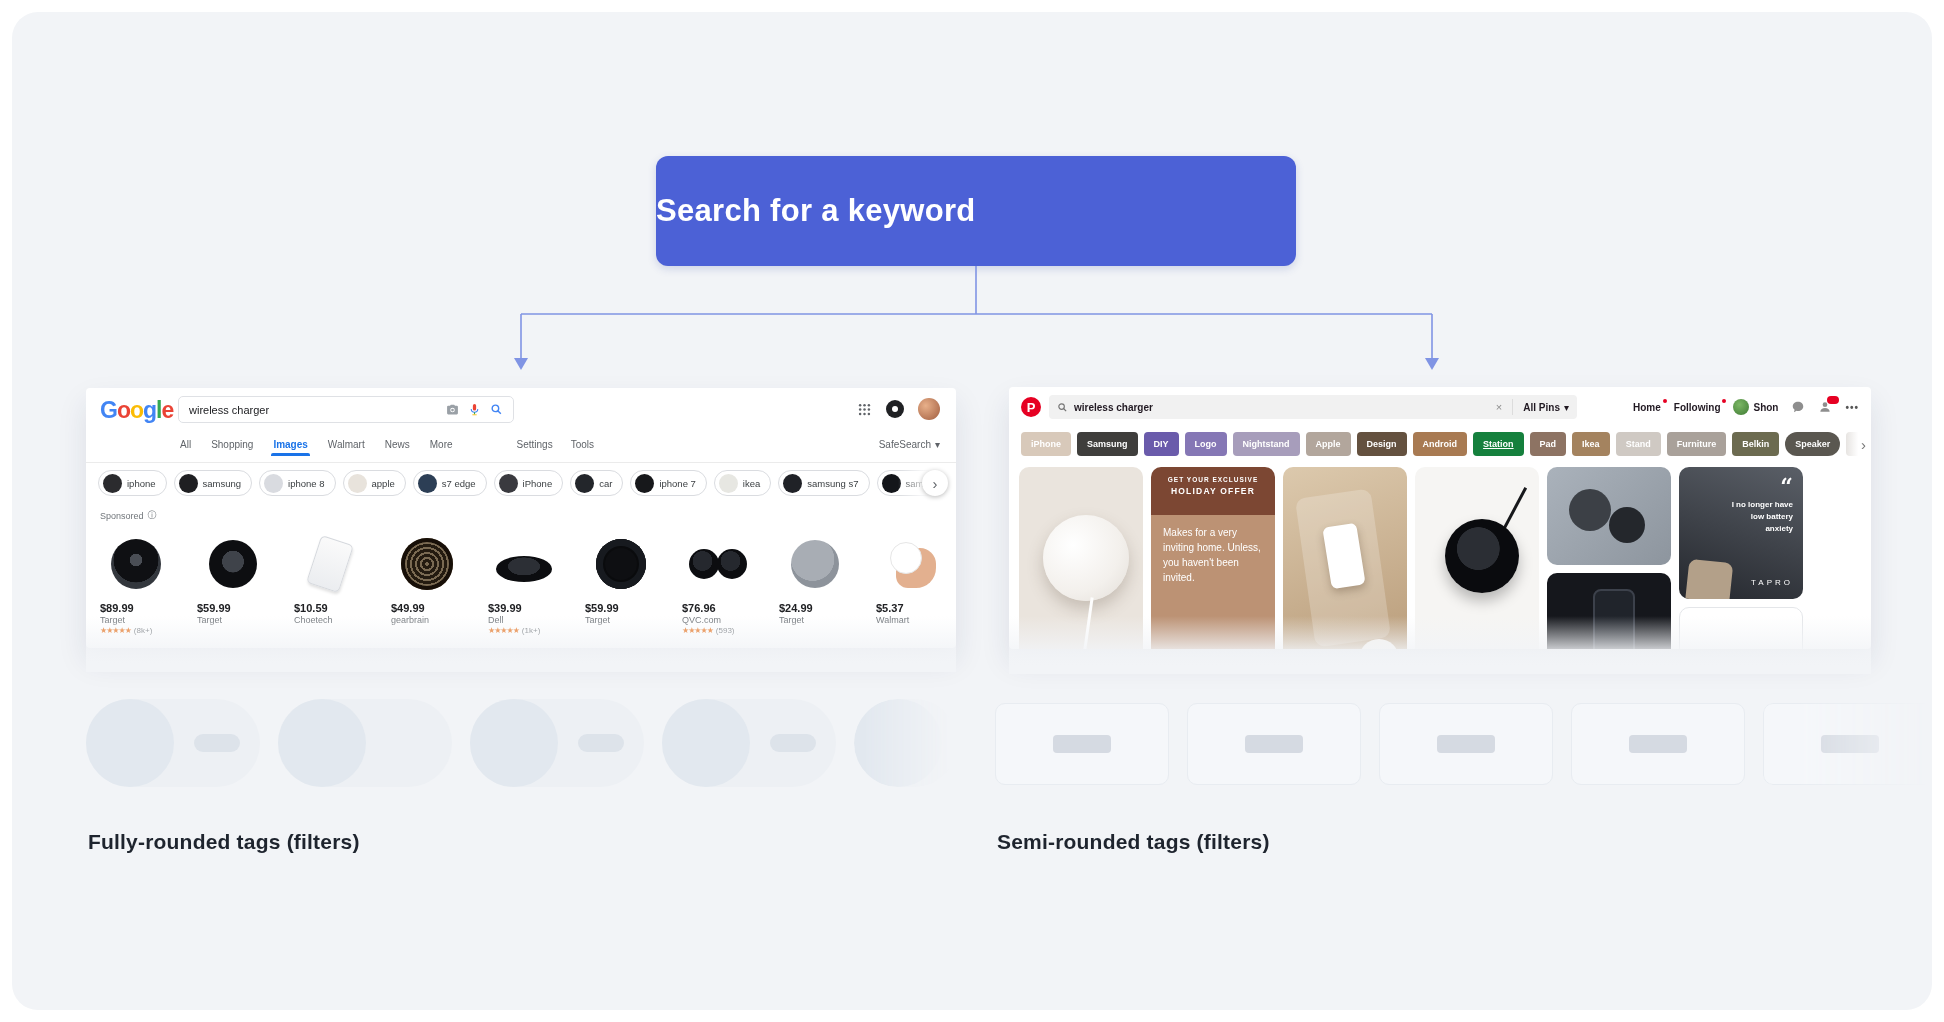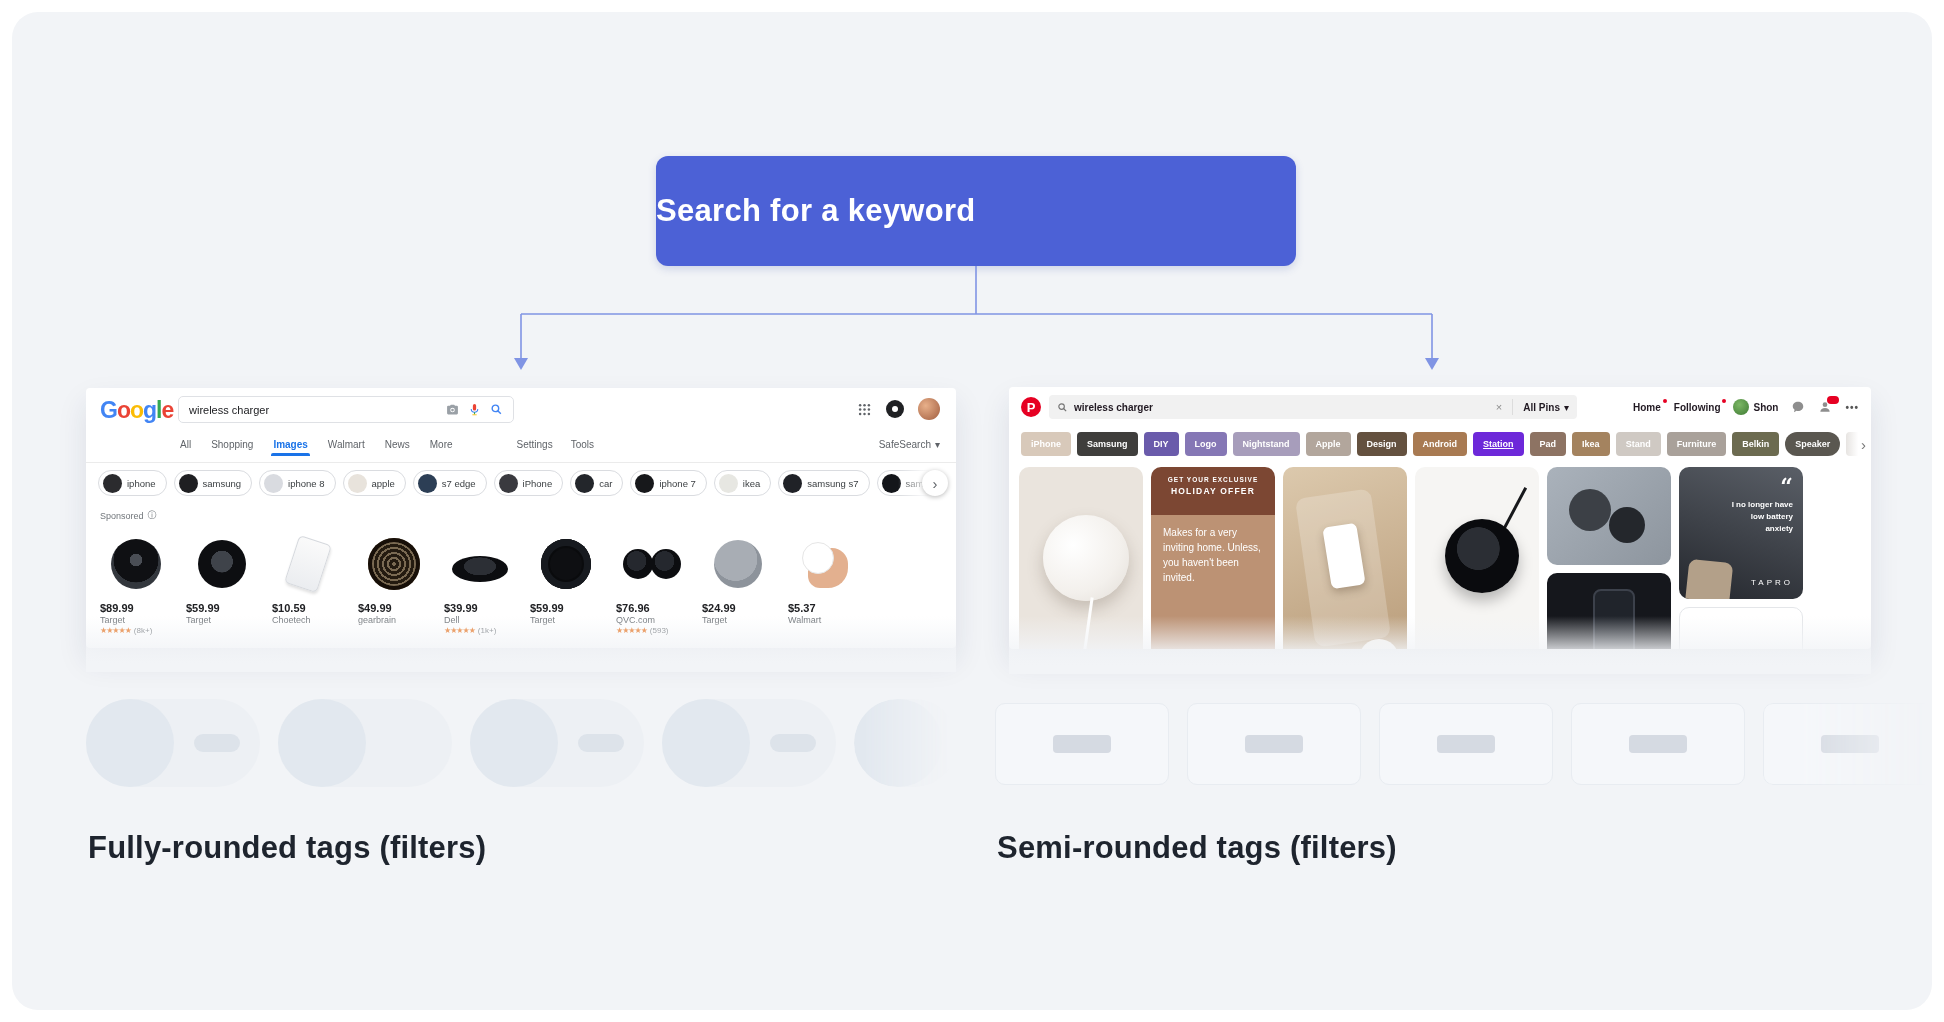--- a/index.html
+++ b/index.html
@@ -44,21 +44,21 @@
   .g-divider{border-top:1px solid #ebebeb;margin-top:6px}
   .g-chips{position:relative;height:40px;display:flex;align-items:center;gap:7px;padding:0 12px;overflow:hidden}
   .g-chip{display:flex;align-items:center;gap:5px;height:26px;border:1px solid #dadce0;border-radius:13px;
           padding:0 10px 0 4px;font-size:9.5px;color:#3c4043;white-space:nowrap;background:#fff;flex:none}
   .g-chip-thumb{width:19px;height:19px;border-radius:50%;flex:none}
   .g-next{position:absolute;right:0;top:0;bottom:0;width:58px;display:flex;align-items:center;justify-content:flex-end;
           padding-right:8px;background:linear-gradient(to right, rgba(255,255,255,0), #fff 55%)}
   .g-next-btn{width:26px;height:26px;border-radius:50%;background:#fff;box-shadow:0 1px 5px rgba(0,0,0,.28);
               display:flex;align-items:center;justify-content:center;font-size:15px;color:#5f6368;cursor:pointer}
   .g-sponsored{padding:6px 0 2px 14px;font-size:9px;color:#70757a;display:flex;gap:4px;align-items:center}
-  .g-products{display:flex;padding:4px 8px 0;gap:3px}
+  .g-products{display:flex;padding:4px 8px 0;gap:14px}
   .g-card{width:83px;flex:none}
   .g-pimg{height:72px;display:flex;align-items:center;justify-content:center}
   .g-price{font-size:11px;font-weight:700;color:#202124;padding-left:6px;margin-top:2px}
   .g-store{font-size:9px;color:#70757a;padding-left:6px;margin-top:1px}
   .g-rate{padding-left:6px;font-size:8px;color:#70757a;display:flex;align-items:center;gap:3px;margin-top:1px}
   .g-stars{color:#e7711b;letter-spacing:-1px;font-size:8px}
 
   
   .s0{width:50px;height:50px;border-radius:50%;background:radial-gradient(circle at 50% 42%,#4a4e55 0 16%,#0f1013 17% 58%,#33373d 59% 100%)}
   .s1{width:48px;height:48px;border-radius:50%;background:radial-gradient(circle at 50% 45%,#3f434a 0 30%,#0d0e11 31%)}
@@ -141,21 +141,21 @@
   .ex-bar{position:absolute;right:20px;top:35px;width:46px;height:18px;border-radius:9px;background:#dde3ea}
   .ex-pill.fade{width:104px;-webkit-mask-image:linear-gradient(to right,#000 10%,transparent 92%);
                 mask-image:linear-gradient(to right,#000 10%,transparent 92%)}
   .rect-row{position:absolute;left:983px;top:691px;width:960px;height:82px}
   .ex-rect{position:absolute;top:0;width:174px;height:82px;border-radius:10px;background:#f5f7fa;border:1px solid #e8ecf1}
   .ex-bar2{position:absolute;left:50%;top:50%;transform:translate(-50%,-50%);width:58px;height:18px;border-radius:4px;background:#d5dae2}
   .ex-rect.fade{-webkit-mask-image:linear-gradient(to right,#000 20%,transparent 95%);
                 mask-image:linear-gradient(to right,#000 20%,transparent 95%)}
 
   
-  .caption{position:absolute;top:818px;font-size:31px;font-weight:700;color:#1e242e;letter-spacing:.2px}
+  .caption{position:absolute;top:818px;font-size:21px;font-weight:700;color:#1e242e;letter-spacing:.2px}
   .caption.l{left:76px}.caption.r{left:985px}
 </style>
 </head>
 <body>
 
 <div class="canvas">
 
   <div class="kw-box">
     <span>Search for a keyword</span>
   </div>
@@ -415,21 +415,21 @@
 
     <div class="p-tags">
       <span class="p-tag" style="background: rgb(216, 201, 186);">iPhone</span>
       <span class="p-tag" style="background: rgb(63, 62, 60);">Samsung</span>
       <span class="p-tag" style="background: rgb(106, 91, 171);">DIY</span>
       <span class="p-tag" style="background: rgb(133, 119, 181);">Logo</span>
       <span class="p-tag" style="background: rgb(167, 157, 187);">Nightstand</span>
       <span class="p-tag" style="background: rgb(178, 166, 156);">Apple</span>
       <span class="p-tag" style="background: rgb(100, 81, 63);">Design</span>
       <span class="p-tag" style="background: rgb(168, 122, 82);">Android</span>
-      <span class="p-tag" style="background: #6d28d9; text-decoration: underline;">Station</span>
+      <span class="p-tag" style="background: #15803d; text-decoration: underline;">Station</span>
       <span class="p-tag" style="background: rgb(141, 115, 99);">Pad</span>
       <span class="p-tag" style="background: rgb(164, 131, 95);">Ikea</span>
       <span class="p-tag" style="background: rgb(207, 201, 195);">Stand</span>
       <span class="p-tag" style="background: rgb(169, 161, 154);">Furniture</span>
       <span class="p-tag" style="background: rgb(108, 107, 80);">Belkin</span>
       <span class="p-tag" style="background: rgb(90, 87, 80); border-radius: 12px;">Speaker</span>
       <span class="p-tag partial" style="background:#d9d5d1"></span>
       <span class="p-tags-end">
         <span>›</span>
       </span>

